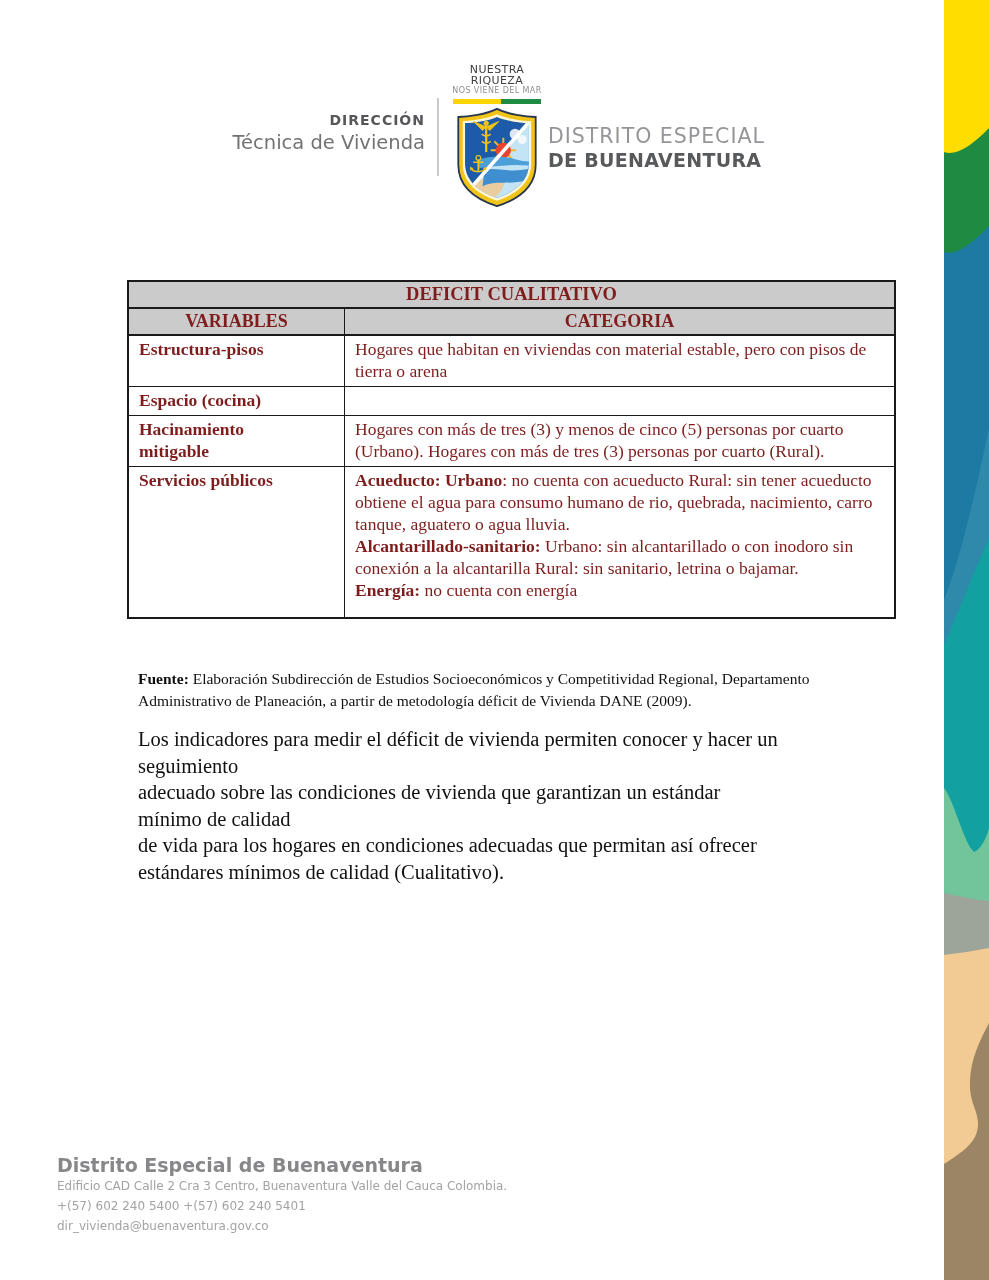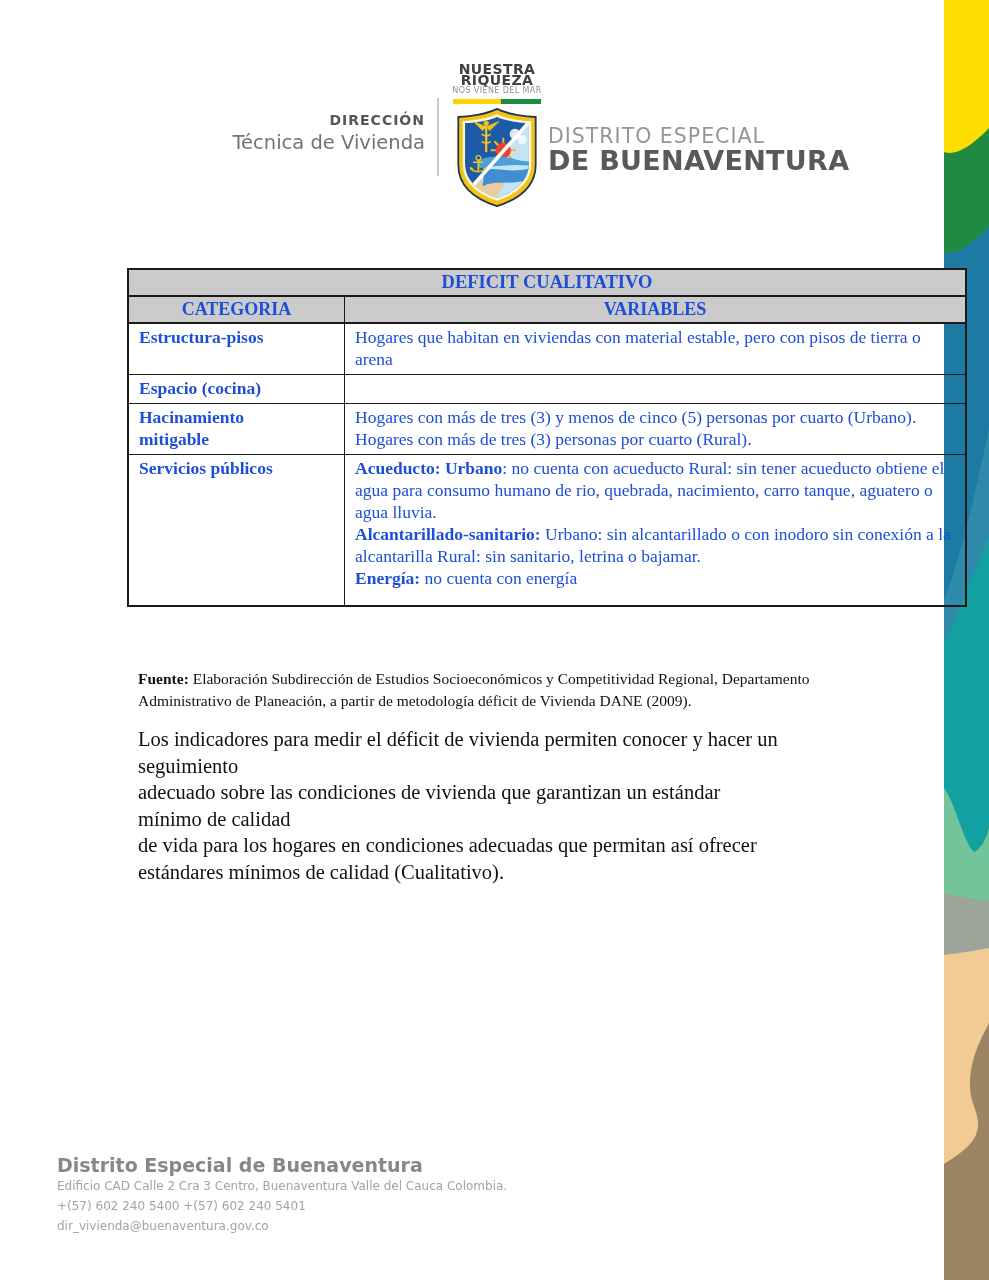--- a/index.html
+++ b/index.html
@@ -13,32 +13,32 @@
   
   .hdr-dir {
     position:absolute; top:110px; right:564px; text-align:right;
     font-family:"DejaVu Sans", sans-serif;
   }
   .hdr-dir .l1 { font-size:14px; font-weight:bold; color:#55565a; letter-spacing:1px; line-height:21px; }
   .hdr-dir .l2 { font-size:19.5px; color:#737373; line-height:24px; }
   .hdr-divider { position:absolute; left:437px; top:98px; width:1.5px; height:78px; background:#c9cacb; }
   .crest-block { position:absolute; left:450px; top:64px; width:94px; text-align:center;
     font-family:"DejaVu Sans", sans-serif; }
-  .crest-block .tag1 { font-size:14px; font-weight:bold; color:#3f4042; letter-spacing:.4px; line-height:11px; }
+  .crest-block .tag1 { font-size:11px; font-weight:normal; color:#3f4042; letter-spacing:.4px; line-height:11px; }
   .crest-block .tag2 { font-size:8px; color:#8f9092; letter-spacing:.4px; line-height:10px; }
   .crest-bar { display:flex; width:88px; height:4.5px; margin:3px auto 3px auto; }
   .crest-bar .by { flex:0 0 55%; }
   .crest-bar .bg2 { flex:1; }
   .hdr-district { position:absolute; left:548px; top:124px; font-family:"DejaVu Sans", sans-serif; }
   .hdr-district .d1 { font-size:20.5px; color:#939598; letter-spacing:1px; line-height:24px; }
-  .hdr-district .d2 { font-size:27px; font-weight:bold; color:#58595b; letter-spacing:.3px; line-height:25px; }
+  .hdr-district .d2 { font-size:19px; font-weight:bold; color:#58595b; letter-spacing:.3px; line-height:25px; }
   
   .doc-table {
-    position:absolute; left:127px; top:268px; width:840px;
-    border:2px solid #1a1a1a; font-size:17.5px; line-height:22px; color:#1d4ed8;
+    position:absolute; left:127px; top:280px; width:769px;
+    border:2px solid #1a1a1a; font-size:17.5px; line-height:22px; color:#7f1d1d;
   }
   .t-title {
     background:#cbcbcb; text-align:center; font-weight:bold; font-size:18.5px;
     padding:1px 0 2px 0; border-bottom:2px solid #1a1a1a;
   }
   .t-head { display:grid; grid-template-columns:216px 1fr; background:#cbcbcb;
     border-bottom:2px solid #1a1a1a; font-weight:bold; font-size:18px; text-align:center; }
   .t-head .hc { padding:1px 0 2px 0; }
   .t-head .hc:first-child { border-right:1.5px solid #1a1a1a; }
   .t-row { display:grid; grid-template-columns:216px 1fr; border-bottom:1.5px solid #1a1a1a; }
@@ -127,22 +127,22 @@
   </div>
 
   <div class="hdr-district">
     <div class="d1">DISTRITO ESPECIAL</div>
     <div class="d2">DE BUENAVENTURA</div>
   </div>
 
   <div class="doc-table">
     <div class="t-title">DEFICIT CUALITATIVO</div>
     <div class="t-head">
+      <div class="hc">VARIABLES</div>
       <div class="hc">CATEGORIA</div>
-      <div class="hc">VARIABLES</div>
     </div>
     <div id="table-body">
         <div class="t-row">
           <div class="t-cell var">Estructura-pisos</div>
           <div class="t-cell cat"><span class="seg">Hogares que habitan en viviendas con material estable, pero con pisos de tierra o arena</span></div>
         </div>
         <div class="t-row">
           <div class="t-cell var">Espacio (cocina)</div>
         </div>
         <div class="t-row">

